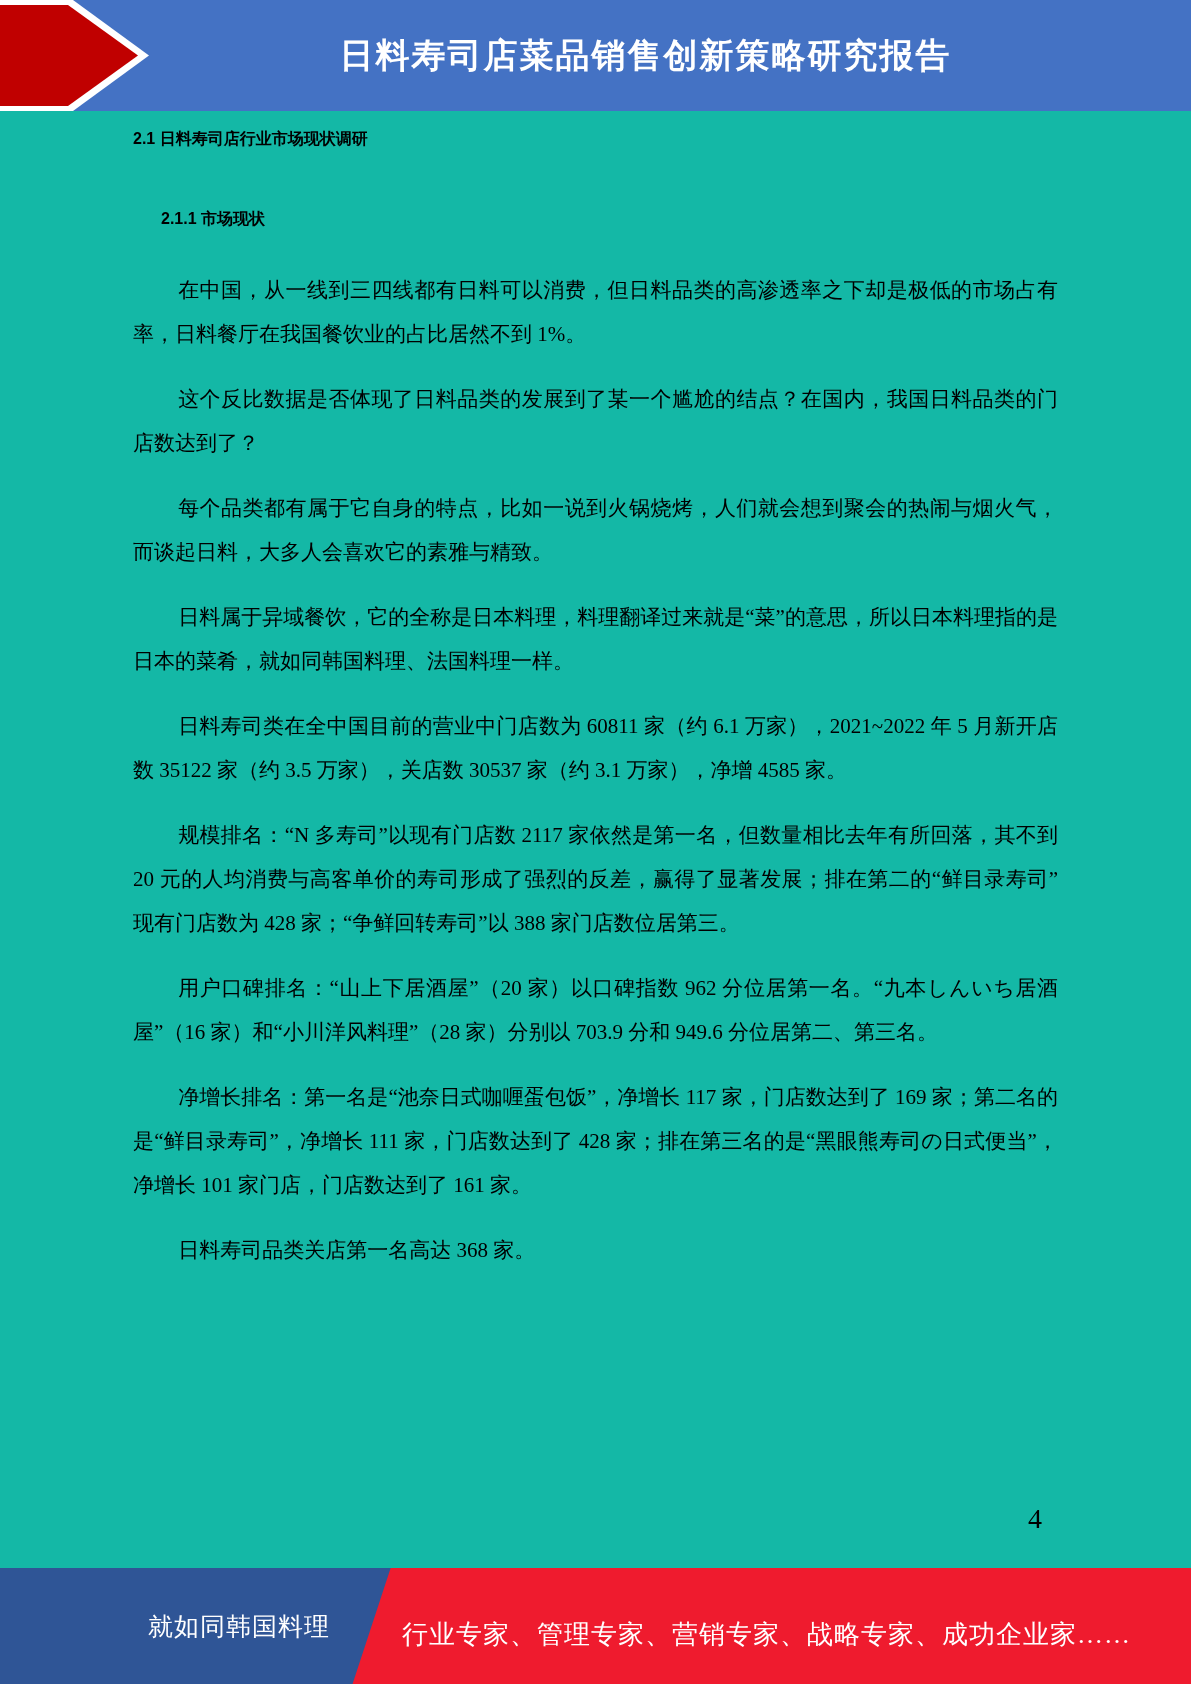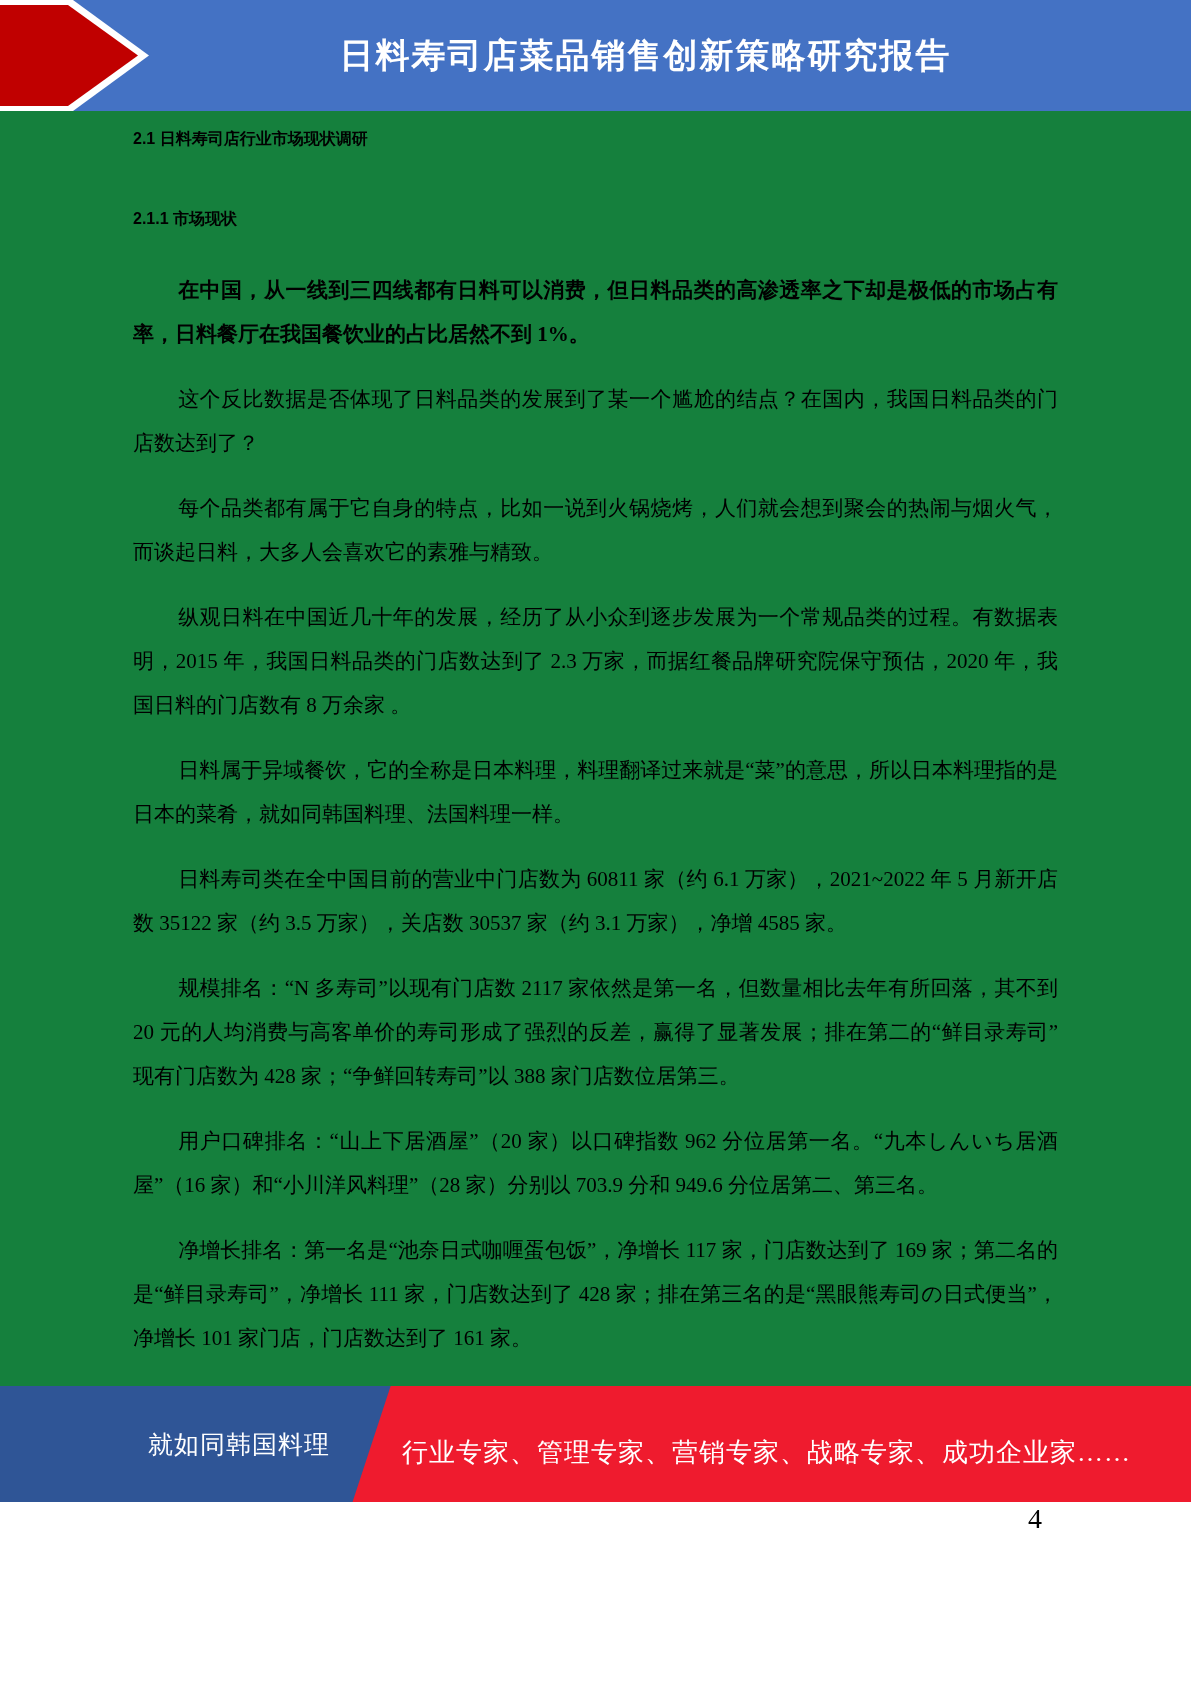--- a/index.html
+++ b/index.html
@@ -10,21 +10,21 @@
   }
   html,body{margin:0;padding:0;}
   body{
     width:1191px;height:1684px;
     background:#ffffff;
     font-family:"Liberation Serif","DejaVu Serif",serif;
     color:#000;
     position:relative;
     overflow:hidden;
   }
-  .page{position:absolute;inset:0;width:1191px;height:1502px;background:#15803d;}
+  .page{position:absolute;inset:0;width:1191px;height:1684px;background:#14b8a6;}
 
   
   .header{
     position:absolute;top:0;left:0;width:1191px;height:111px;
     background:var(--header-blue);
   }
   .header .arrow{
     position:absolute;left:0;top:0;width:160px;height:111px;display:block;
   }
   .header .title{
@@ -36,27 +36,27 @@
   }
 
   
   .content{
     position:absolute;left:133px;top:122px;width:925px;
   }
   .h2,.h3{
     font-family:"Liberation Sans","DejaVu Sans",sans-serif;
     font-weight:bold;font-size:16px;color:#000;line-height:34px;margin:0;
   }
-  .h3{margin-top:46px;}
+  .h3{margin-top:46px;margin-left:28px;}
   .paras{margin-top:32px;}
   .paras p{
     font-size:21px;line-height:44px;margin:21px 0;
     text-align:justify;text-indent:2.15em;
   }
-  .paras p:first-child{margin-top:0;font-weight:bold;}
+  .paras p:first-child{margin-top:0;}
 
   
   .page-number{
     position:absolute;top:1503px;left:1028px;
     font-size:28px;font-family:"Liberation Serif","DejaVu Serif",serif;
   }
 
   
   .footer{
     position:absolute;left:0;bottom:0;width:1191px;height:116px;
@@ -96,21 +96,20 @@
   </div>
 
   <div class="content">
     <h2 class="h2">2.1 日料寿司店行业市场现状调研</h2>
     <h3 class="h3">2.1.1 市场现状</h3>
 
     <div class="paras">
       <p>在中国，从一线到三四线都有日料可以消费，但日料品类的高渗透率之下却是极低的市场占有率，日料餐厅在我国餐饮业的占比居然不到 1%。</p>
       <p>这个反比数据是否体现了日料品类的发展到了某一个尴尬的结点？在国内，我国日料品类的门店数达到了？</p>
       <p>每个品类都有属于它自身的特点，比如一说到火锅烧烤，人们就会想到聚会的热闹与烟火气，而谈起日料，大多人会喜欢它的素雅与精致。</p>
-      <p>纵观日料在中国近几十年的发展，经历了从小众到逐步发展为一个常规品类的过程。有数据表明，2015 年，我国日料品类的门店数达到了 2.3 万家，而据红餐品牌研究院保守预估，2020 年，我国日料的门店数有 8 万余家 。</p>
       <p>日料属于异域餐饮，它的全称是日本料理，料理翻译过来就是“菜”的意思，所以日本料理指的是日本的菜肴，就如同韩国料理、法国料理一样。</p>
       <p>日料寿司类在全中国目前的营业中门店数为 60811 家（约 6.1 万家），2021~2022 年 5 月新开店数 35122 家（约 3.5 万家），关店数 30537 家（约 3.1 万家），净增 4585 家。</p>
       <p>规模排名：“N 多寿司”以现有门店数 2117 家依然是第一名，但数量相比去年有所回落，其不到 20 元的人均消费与高客单价的寿司形成了强烈的反差，赢得了显著发展；排在第二的“鲜目录寿司”现有门店数为 428 家；“争鲜回转寿司”以 388 家门店数位居第三。</p>
       <p>用户口碑排名：“山上下居酒屋”（20 家）以口碑指数 962 分位居第一名。“九本しんいち居酒屋”（16 家）和“小川洋风料理”（28 家）分别以 703.9 分和 949.6 分位居第二、第三名。</p>
       <p>净增长排名：第一名是“池奈日式咖喱蛋包饭”，净增长 117 家，门店数达到了 169 家；第二名的是“鲜目录寿司”，净增长 111 家，门店数达到了 428 家；排在第三名的是“黑眼熊寿司の日式便当”，净增长 101 家门店，门店数达到了 161 家。</p>
       <p>日料寿司品类关店第一名高达 368 家。</p>
     </div>
   </div>
 
   <div class="page-number">4</div>

